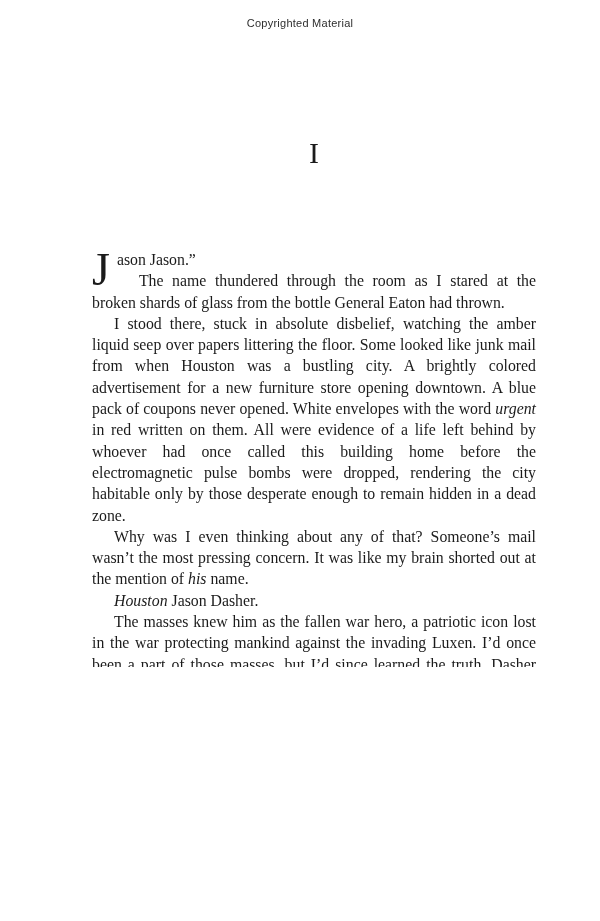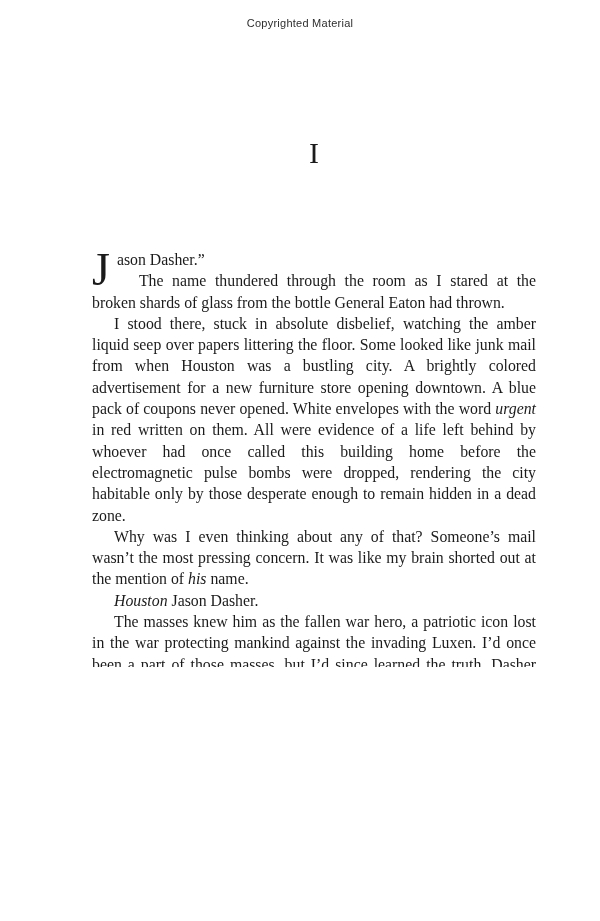--- a/index.html
+++ b/index.html
@@ -69,21 +69,21 @@
 </style>
 </head>
 <body>
 
 <div class="page">
   <div class="notice top">Copyrighted Material</div>
 
   <div class="chapter-number">I</div>
 
   <div class="body-text">
-      <p class="para"><span class="dropcap">J</span><span>ason Dasher.”</span></p>
+      <p class="para"><span class="dropcap">J</span><span>ason Jason.”</span></p>
       <p class="para indent"><span>The name thundered through the room as I stared at the broken shards of glass from the bottle General Eaton had thrown.</span></p>
       <p class="para indent"><span>I stood there, stuck in absolute disbelief, watching the amber liquid seep over papers littering the floor. Some looked like junk mail from when Houston was a bustling city. A brightly colored advertisement for a new furniture store opening downtown. A blue pack of coupons never opened. White envelopes with the word </span><em>urgent</em><span> in red written on them. All were evidence of a life left behind by whoever had once called this building home before the electromagnetic pulse bombs were dropped, rendering the city habitable only by those desperate enough to remain hidden in a dead zone.</span></p>
       <p class="para indent"><span>Why was I even thinking about any of that? Someone’s mail wasn’t the most pressing concern. It was like my brain shorted out at the mention of </span><em>his</em><span> name.</span></p>
       <p class="para indent"><em>Houston</em><span> Jason Dasher.</span></p>
       <p class="para indent"><span>The masses knew him as the fallen war hero, a patriotic icon lost in the war protecting mankind against the invading Luxen. I’d once been a part of those masses, but I’d since learned the truth. Dasher was an evil man responsible for horrific experiments on both humans and aliens, all in the name of the “greater good.”</span></p>
       <p class="para indent"><span>But he was an evil, dead man.</span></p>
     </div>
 
   <div class="notice bottom">Copyrighted Material</div>
 </div>

